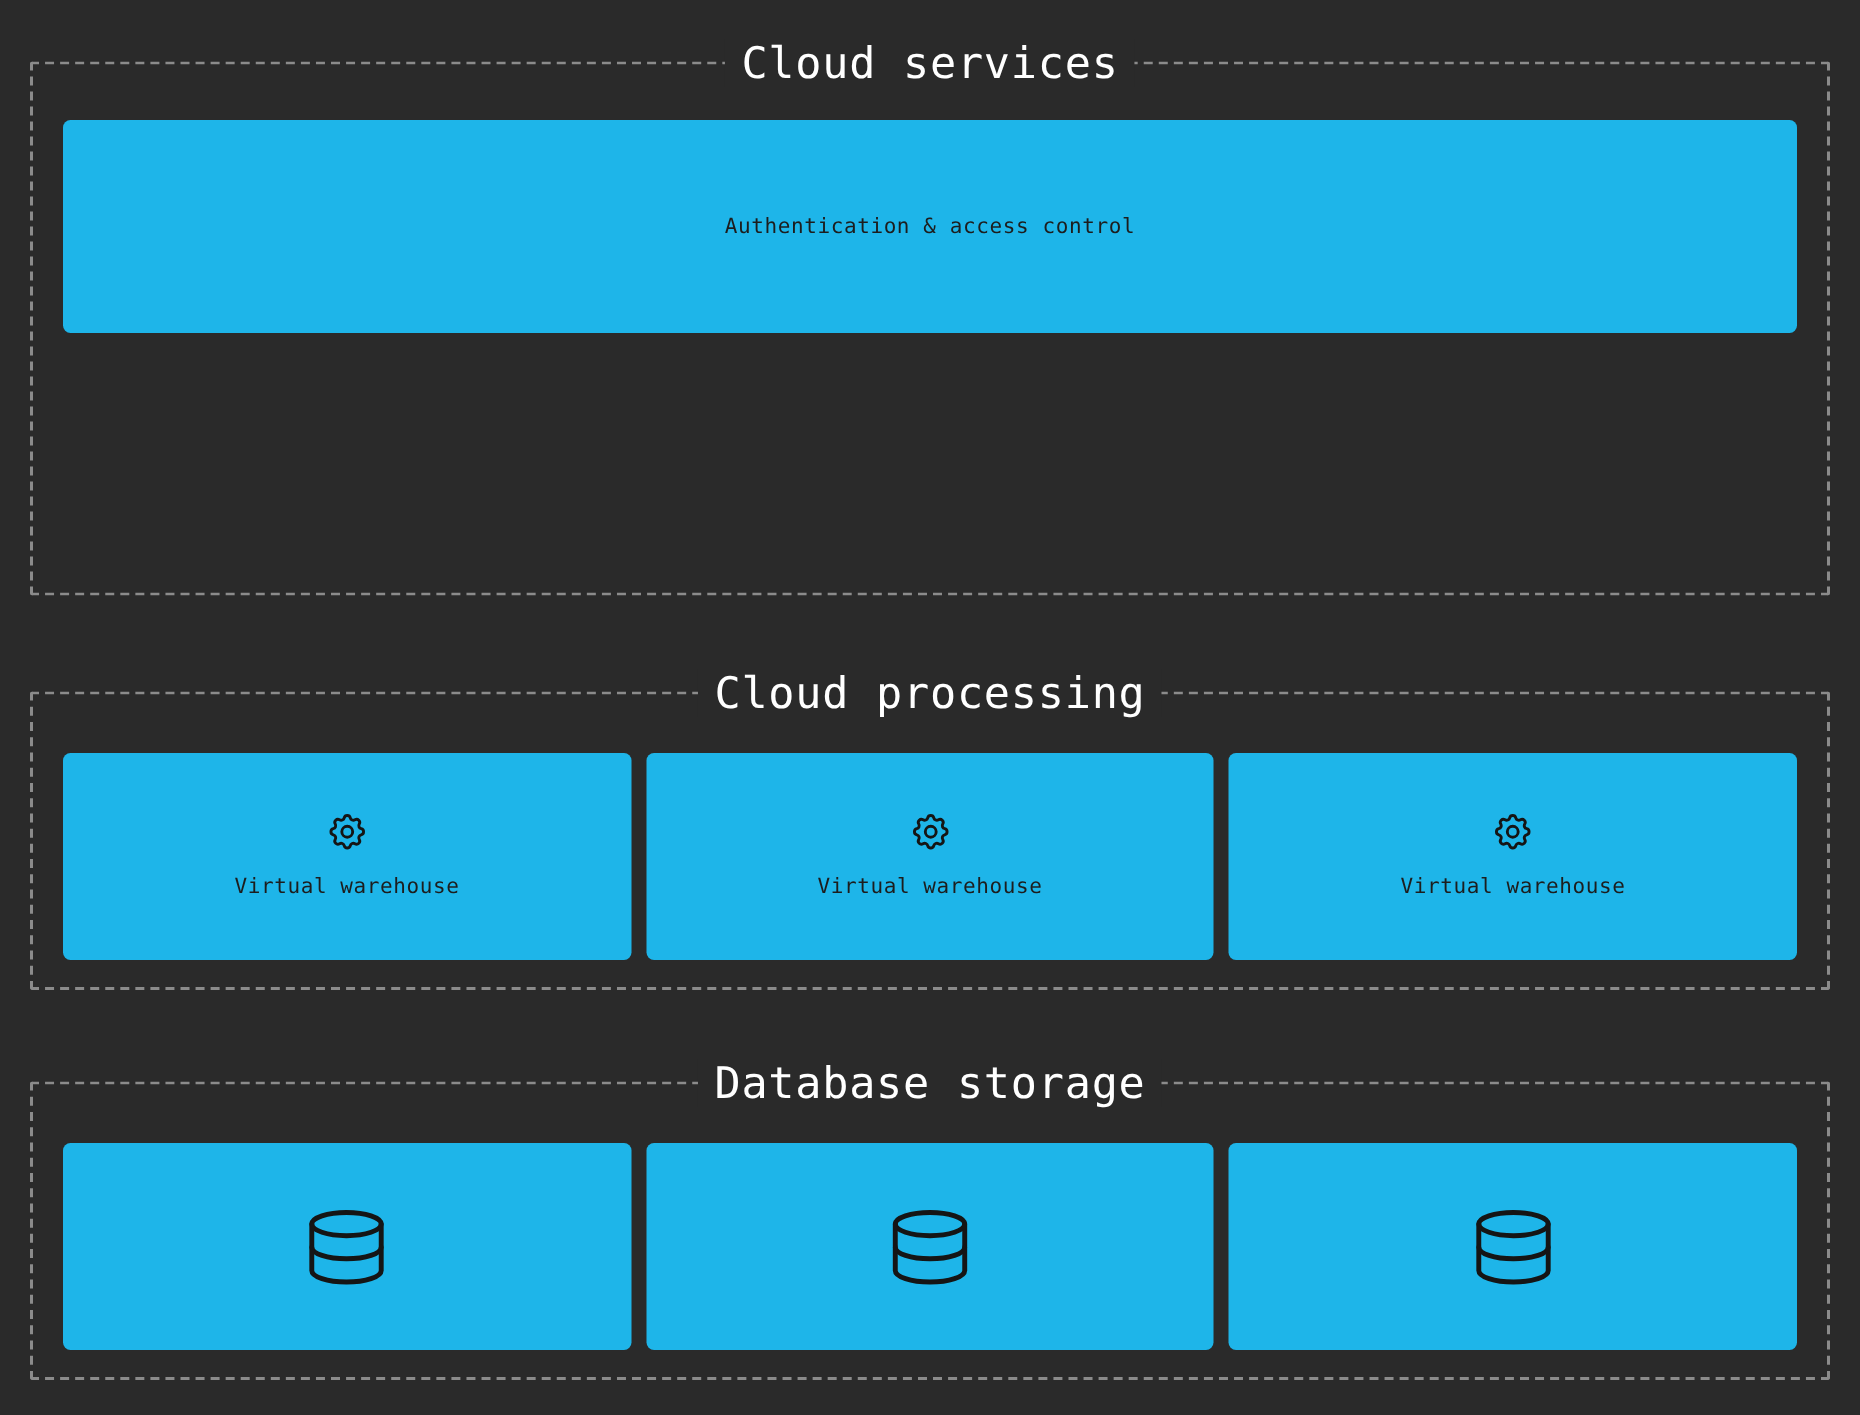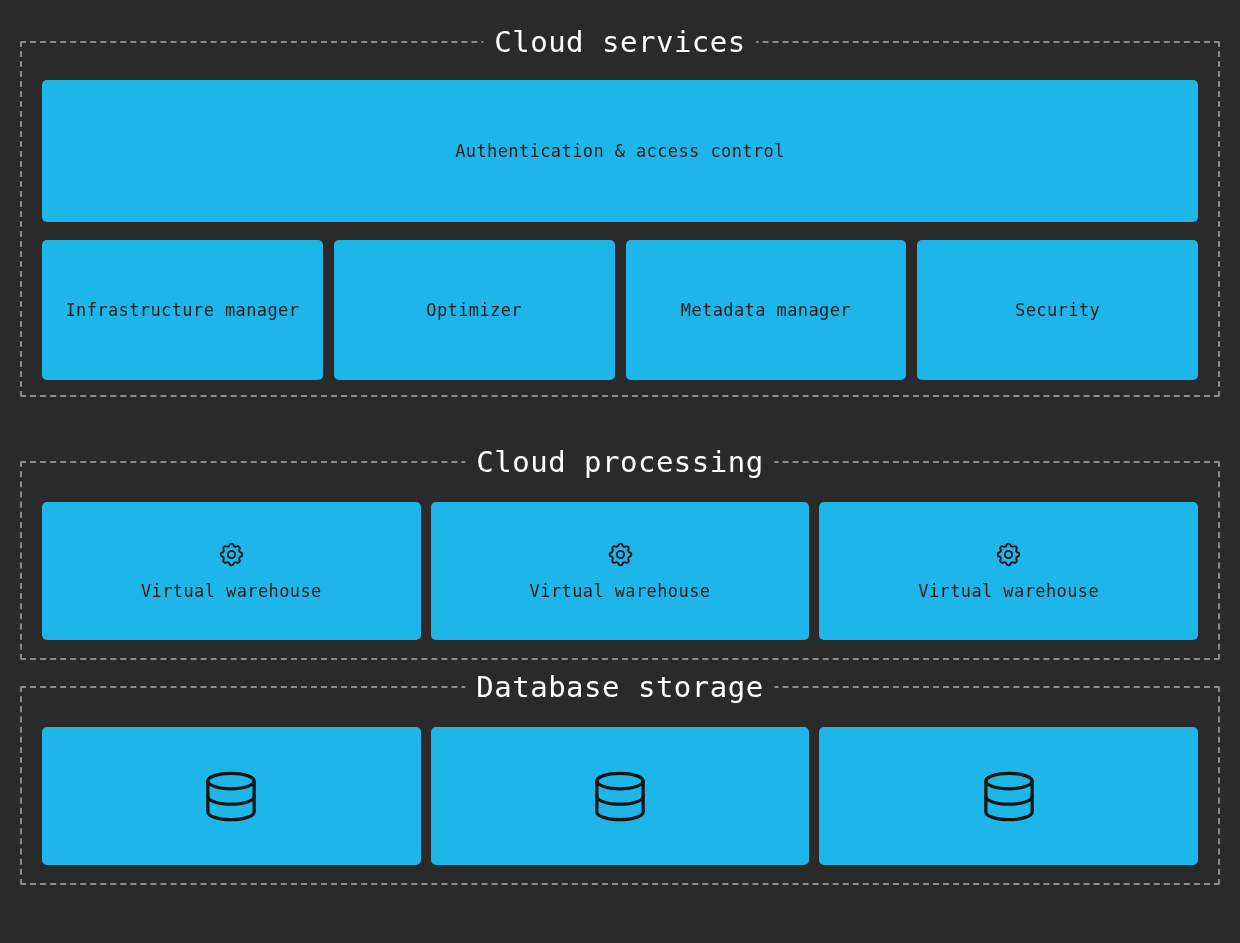--- a/index.html
+++ b/index.html
@@ -33,32 +33,32 @@
     color:var(--title_text);
     font-size:29px;
     font-weight:500;
     letter-spacing:.5px;
     line-height:32px;
     padding:0 11px;
     white-space:nowrap;
   }
   #cloud-services{top:41px;height:356px;padding:37px 20px 0;}
   #query-processing{top:461px;height:199px;padding:39px 20px 0;}
-  #database-storage{top:686px;height:199px;padding:39px 20px 0;}
+  #database-storage{top:721px;height:199px;padding:39px 20px 0;}
 
   .box{
     background:var(--box_fill);
     border-radius:5px;
     display:flex;
     align-items:center;
     justify-content:center;
     color:var(--box_text);
   }
   .box-label{
-    font-size:17px;
+    font-size:14px;
     font-weight:500;
     letter-spacing:.4px;
     line-height:22px;
     white-space:nowrap;
   }
   .banner{height:142px;margin-bottom:18px;}
   .row{display:flex;}
   .row-4{gap:11px;}
   .row-4 .box{flex:1;height:140px;}
   .row-3{gap:10px;}
@@ -71,34 +71,20 @@
 
 <main>
 
   <section class="group" id="cloud-services">
     <span class="group-title">Cloud services</span>
 
     <div class="box banner">
       <span class="box-label">Authentication &amp; access control</span>
     </div>
 
-    <div class="row row-4">
-      <div class="box">
-        <span class="box-label">Infrastructure manager</span>
-      </div>
-      <div class="box">
-        <span class="box-label">Optimizer</span>
-      </div>
-      <div class="box">
-        <span class="box-label">Metadata manager</span>
-      </div>
-      <div class="box">
-        <span class="box-label">Security</span>
-      </div>
-    </div>
   </section>
 
   <section class="group" id="query-processing">
     <span class="group-title">Cloud processing</span>
 
     <div class="row row-3">
 
       <div class="box warehouse">
         <span class="icon">
           <svg width="29" height="29" viewBox="0 0 24 24" fill="none" stroke="#151515" stroke-width="1.6" stroke-linecap="round" stroke-linejoin="round">

